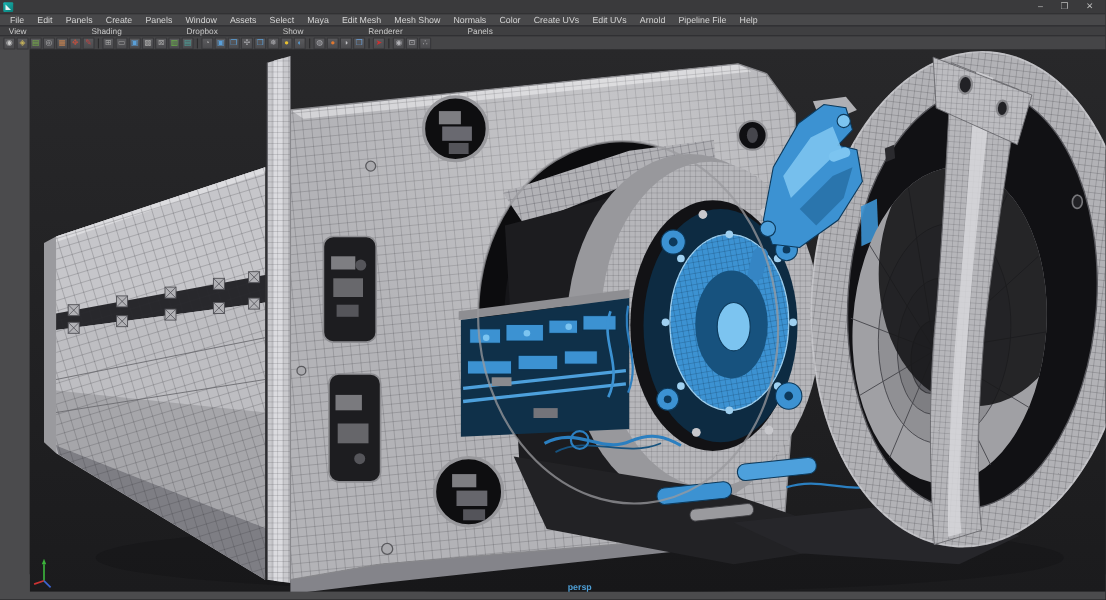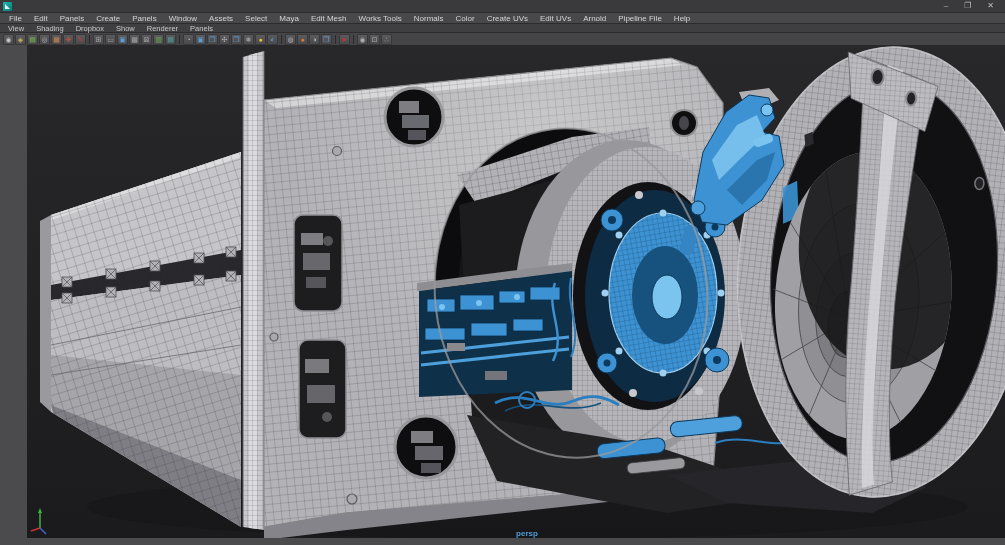--- a/index.html
+++ b/index.html
@@ -12,21 +12,21 @@
   
   .titlebar{height:12px;background:#3a3a3c;display:flex;align-items:center;padding:0 3px;gap:4px;}
   .maya-logo{width:9px;height:9px;border-radius:1px;background:linear-gradient(135deg,#1ab7b2,#0a7c78);position:relative;flex:0 0 auto;}
   .maya-logo:after{content:"";position:absolute;left:2px;top:2px;border-left:5px solid rgba(255,255,255,.9);border-top:5px solid transparent;}
   .title-text{font-size:8px;color:#c9c9c9;white-space:nowrap;letter-spacing:.1px;}
   .winbtns{margin-left:auto;display:flex;gap:16px;padding-right:8px;color:#bdbdbd;font-size:8px;line-height:12px;}
   .winbtns span{cursor:default;}
   
   .menubar{height:11px;background:#48484a;border-top:1px solid #2c2c2e;box-sizing:border-box;display:flex;align-items:center;padding-left:3px;}
   .menubar .mi{font-size:8px;color:#d4d4d4;padding:0 6px;white-space:nowrap;}
-  .panelmenu{height:9px;background:#3f3f41;border-top:1px solid #2c2c2e;box-sizing:border-box;display:flex;align-items:center;padding-left:2px;}
+  .panelmenu{height:9px;background:#3f3f41;border-top:1px solid #2c2c2e;box-sizing:border-box;display:flex;align-items:center;padding-left:2px;gap:47px;}
   .panelmenu .mi{font-size:7.5px;color:#c8c8c8;padding:0 6px;white-space:nowrap;}
   
   .ptoolbar{height:13px;background:#454547;border-top:1px solid #2c2c2e;box-sizing:border-box;display:flex;align-items:center;padding-left:3px;}
   .tgroup{display:flex;gap:1px;align-items:center;}
   .tsep{width:1px;height:9px;background:#2a2a2c;margin:0 3px;flex:0 0 auto;}
   .ticon{width:11px;height:11px;box-sizing:border-box;background:linear-gradient(#5b5b5e,#4a4a4d);
     border:1px solid #38383b;border-radius:1px;display:flex;align-items:center;justify-content:center;
     font-size:7px;line-height:9px;cursor:default;}
   
   .viewport{position:absolute;left:1px;top:45px;width:999px;height:477px;background:var(--viewport-bg,#1e1e20);margin-left:26px;}
@@ -55,21 +55,21 @@
     <span class="mi">File</span>
     <span class="mi">Edit</span>
     <span class="mi">Panels</span>
     <span class="mi">Create</span>
     <span class="mi">Panels</span>
     <span class="mi">Window</span>
     <span class="mi">Assets</span>
     <span class="mi">Select</span>
     <span class="mi">Maya</span>
     <span class="mi">Edit Mesh</span>
-    <span class="mi">Works Tools</span>
+    <span class="mi">Mesh Show</span>
     <span class="mi">Normals</span>
     <span class="mi">Color</span>
     <span class="mi">Create UVs</span>
     <span class="mi">Edit UVs</span>
     <span class="mi">Arnold</span>
     <span class="mi">Pipeline File</span>
     <span class="mi">Help</span>
   </div>
 <div class="panelmenu">
     <span class="mi">View</span>

